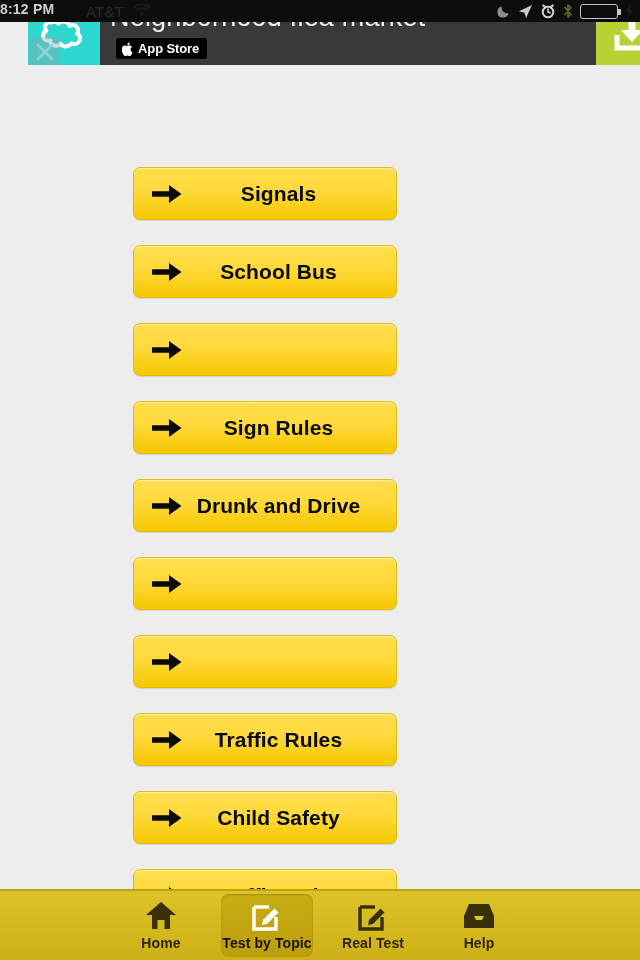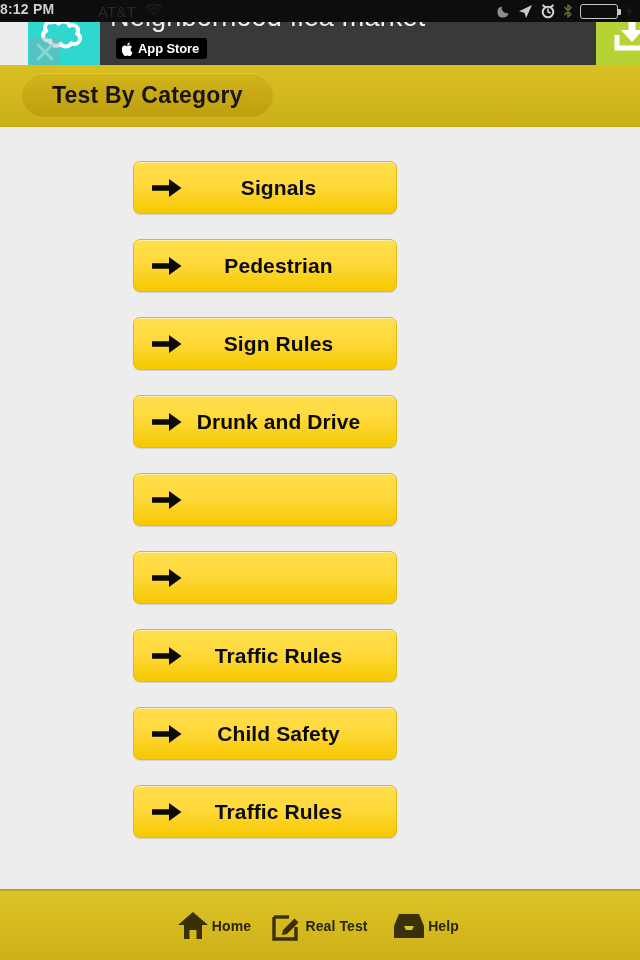--- a/index.html
+++ b/index.html
@@ -48,21 +48,21 @@
     border: 1.6px solid #111;
     box-sizing: border-box;
   }
   .dot.filled { background: #101010; }
   .dot.empty { background: transparent; }
   .sb-carrier {
     font-size: 15px;
     color: #2a2a2a;
     font-weight: 400;
     letter-spacing: .2px;
-    margin-left: 18px;
+    margin-left: 6px;
   }
   .sb-wifi { margin-left: 4px; display: flex; align-items: center; }
   .sb-time {
     position: absolute;
     left: 0; right: 0; top: 1px;
     font-size: 14px;
     color: #cfcfcf;
     font-weight: 700;
     letter-spacing: .2px;
   }
@@ -195,21 +195,21 @@
     font-size: 23px;
     font-weight: 700;
     color: #1a1508;
     letter-spacing: .2px;
     white-space: nowrap;
   }
 
   
   .content {
     position: absolute;
-    top: 125px; left: 0;
+    top: 131px; left: 0;
     width: 529px;
     height: 762px;
     overflow: hidden;
     background: #ededed;
   }
   .cat-list {
     padding-top: 36px;
     display: flex;
     flex-direction: column;
     align-items: center;
@@ -261,20 +261,21 @@
     align-items: center;
     justify-content: center;
     gap: 14px;
     z-index: 6;
   }
   .tab {
     width: 92px;
     height: 63px;
     border-radius: 8px;
     display: flex;
+    flex-direction: column;
     align-items: center;
     justify-content: center;
     gap: 3px;
     cursor: pointer;
   }
   .tab.selected {
     background: linear-gradient(#c9ad14, #bb9e0c);
     box-shadow: inset 0 1px 2px rgba(0,0,0,.18);
   }
   .tab-icon {
@@ -307,21 +308,28 @@
             </svg>
           </span>
           <span class="cat-label">Signals</span>
         </div>
         <div class="cat-btn">
           <span class="cat-arrow">
             <svg width="30" height="22" viewBox="0 0 30 22" aria-hidden="true">
               <path d="M0 8.2 L17 8.2 L17 2 L29.5 11 L17 20 L17 13.8 L0 13.8 Z" fill="#0a0a0a"></path>
             </svg>
           </span>
-          <span class="cat-label">Pedestrian</span>
+          <span class="cat-label">School Bus</span>
+        </div>
+        <div class="cat-btn">
+          <span class="cat-arrow">
+            <svg width="30" height="22" viewBox="0 0 30 22" aria-hidden="true">
+              <path d="M0 8.2 L17 8.2 L17 2 L29.5 11 L17 20 L17 13.8 L0 13.8 Z" fill="#0a0a0a"></path>
+            </svg>
+          </span>
         </div>
         <div class="cat-btn">
           <span class="cat-arrow">
             <svg width="30" height="22" viewBox="0 0 30 22" aria-hidden="true">
               <path d="M0 8.2 L17 8.2 L17 2 L29.5 11 L17 20 L17 13.8 L0 13.8 Z" fill="#0a0a0a"></path>
             </svg>
           </span>
           <span class="cat-label">Sign Rules</span>
         </div>
         <div class="cat-btn">
@@ -366,25 +374,20 @@
           <span class="cat-arrow">
             <svg width="30" height="22" viewBox="0 0 30 22" aria-hidden="true">
               <path d="M0 8.2 L17 8.2 L17 2 L29.5 11 L17 20 L17 13.8 L0 13.8 Z" fill="#0a0a0a"></path>
             </svg>
           </span>
           <span class="cat-label">Traffic Rules</span>
         </div>
       </div>
   </div>
 
-  <div class="header">
-    <div class="header-pill">
-      <span class="header-title">Test By Category</span>
-    </div>
-  </div>
 
   <div class="ad-banner">
     <div class="ad-icon">
       <svg width="58" height="50" viewBox="0 0 58 50" aria-hidden="true">
         <g fill="none" stroke="#ffffff" stroke-width="4" stroke-linejoin="round" stroke-linecap="round">
           <path d="M16 14c-3.5 0-6 2.4-6 5.4 0 1.3.5 2.5 1.3 3.4-1.9.8-3.3 2.6-3.3 4.8 0 2.9 2.4 5.2 5.4 5.2.6 0 1.2-.1 1.7-.3.2 3 2.8 5.4 6 5.4 1.8 0 3.4-.8 4.5-2 1.1 1.6 3 2.6 5.2 2.6 2.4 0 4.5-1.3 5.5-3.1.8.4 1.8.6 2.8.6 3.3 0 6-2.5 6-5.6 0-2.1-1.2-3.9-3-4.9.6-.8 1-1.9 1-3 0-3-2.5-5.4-5.7-5.4-1 0-2 .3-2.9.7-.8-2.4-3.2-4.2-6.1-4.2-1.9 0-3.6.8-4.8 2-1.1-1.1-2.7-1.8-4.5-1.8-1 0-2 .2-2.8.6"></path>
         </g>
       </svg>
     </div>
     <div class="ad-close">
@@ -463,20 +466,30 @@
   </div>
 
   <div class="tabbar" id="tabbar">
       <div class="tab">
         <span class="tab-icon">
           <svg width="32" height="30" viewBox="0 0 32 30" aria-hidden="true">
             <path d="M16 1 L31 14 L25 14 L25 28 L19.5 28 L19.5 19 L12.5 19 L12.5 28 L7 28 L7 14 L1 14 Z" fill="#3a3008"></path>
           </svg>
         </span>
         <span class="tab-label">Home</span>
+      </div>
+      <div class="tab selected">
+        <span class="tab-icon">
+          <svg width="30" height="30" viewBox="0 0 30 30" aria-hidden="true">
+            <path d="M2 6 L2 28 L24 28 L24 16" fill="none" stroke="#ffffff" stroke-width="3.4"></path>
+            <path d="M2 6 L17 6" fill="none" stroke="#ffffff" stroke-width="3.4"></path>
+            <path d="M11 19 L22.5 7.5 L26.5 11.5 L15 23 L10 24 Z" fill="#ffffff"></path>
+          </svg>
+        </span>
+        <span class="tab-label">Test by Topic</span>
       </div>
       <div class="tab">
         <span class="tab-icon">
           <svg width="30" height="30" viewBox="0 0 30 30" aria-hidden="true">
             <path d="M2 6 L2 28 L24 28 L24 16" fill="none" stroke="#3a3008" stroke-width="3.4"></path>
             <path d="M2 6 L17 6" fill="none" stroke="#3a3008" stroke-width="3.4"></path>
             <path d="M11 19 L22.5 7.5 L26.5 11.5 L15 23 L10 24 Z" fill="#3a3008"></path>
           </svg>
         </span>
         <span class="tab-label">Real Test</span>

